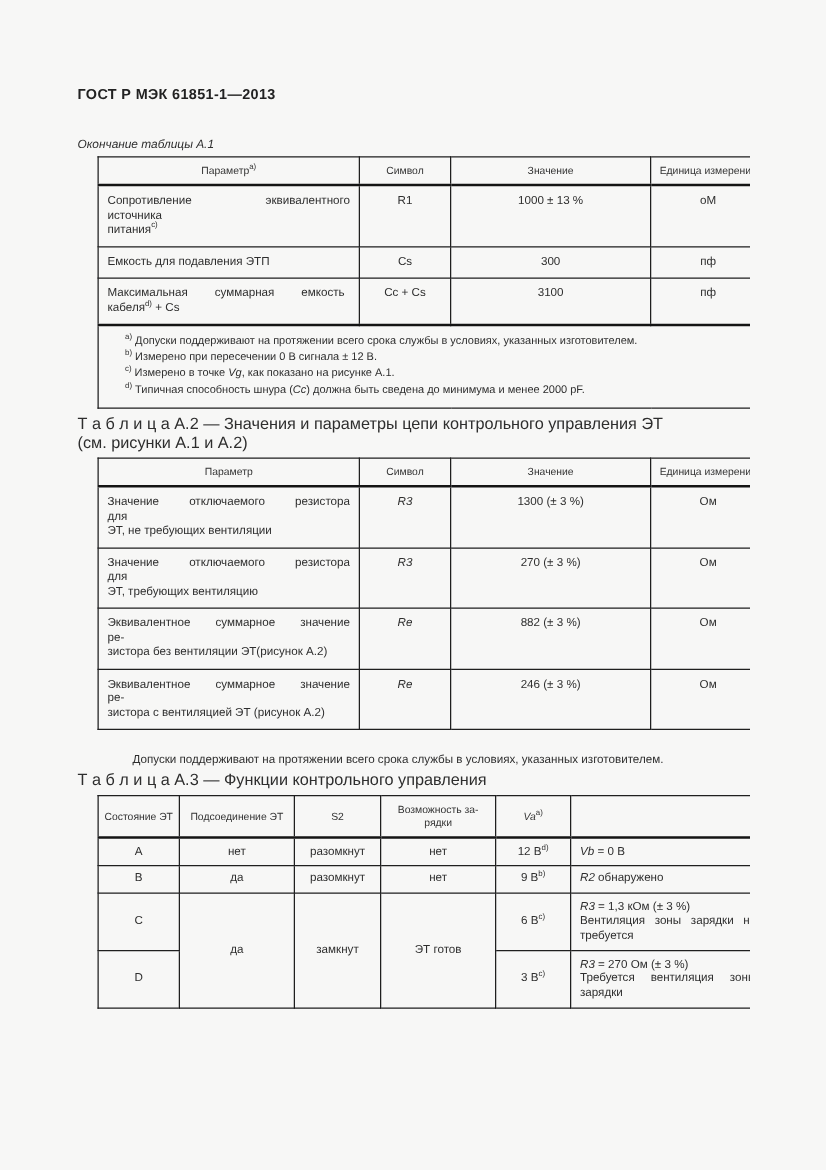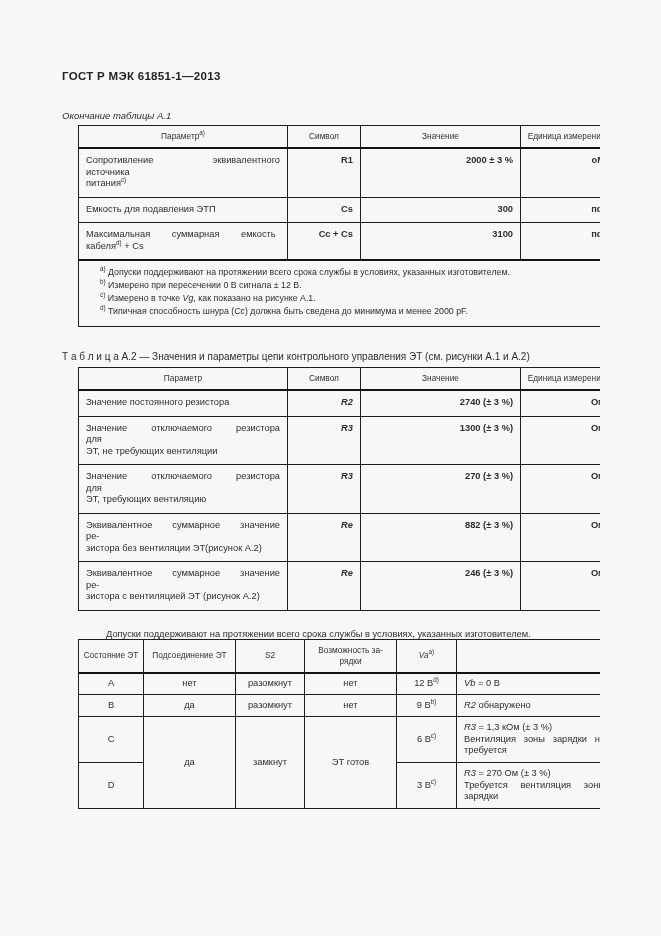--- a/index.html
+++ b/index.html
@@ -8,35 +8,35 @@
     background:#f7f7f6;
     font-family:"Liberation Sans","DejaVu Sans",sans-serif;
     color:#2e2e2e;
     -webkit-font-smoothing:antialiased;
   }
   .page { width:600px; height:936px; padding:70px 49px 0 62px; overflow:hidden; }
 
   .doc-title { font-size:11.5px; font-weight:700; letter-spacing:0.3px; color:#222; }
 
   .caption-italic { font-style:italic; font-size:9.5px; margin-top:28px; margin-bottom:4px; }
-  .table-caption { font-size:10px; margin-top:24px; margin-bottom:5px; }
+  .table-caption { font-size:13px; margin-top:4px; margin-bottom:5px; }
 
   table { border-collapse:collapse; table-layout:fixed; margin-left:16px; width:534px; }
   table { border:1.5px solid #1a1a1a; }
   th, td { border:1px solid #1f1f1f; }
 
   th {
     font-weight:400; font-size:8.3px; line-height:11px;
     text-align:center; vertical-align:middle;
     padding:5px 3px; border-bottom:2.5px solid #141414;
     color:#333;
   }
   td { font-size:9.3px; line-height:11.5px; padding:6px 7px 7px; vertical-align:top; }
   td.param { text-align:justify; }
-  td.center { text-align:right;font-weight:bold; }
+  td.center { text-align:center; }
   td.sym-i { font-style:italic; }
 
   .footnotes-cell { padding:5px 8px 8px; border-top:2px solid #141414; }
   .footnote-line { font-size:8.8px; line-height:13px; text-indent:13px; }
 
   sup { font-size:6.3px; vertical-align:super; line-height:0; }
   .it { font-style:italic; }
   .sp2 { word-spacing:2px; } .sp4 { word-spacing:4px; } .sp6 { word-spacing:6px; }
   .sp7 { word-spacing:7px; } .sp10 { word-spacing:9px; } .sp20 { word-spacing:19px; }
 
@@ -69,21 +69,21 @@
         <th><span>Параметр</span><sup>a)</sup></th>
         <th>Символ</th>
         <th>Значение</th>
         <th>Единица измерения</th>
       </tr>
     </thead>
     <tbody>
       <tr>
         <td class="param"><span class="sp6">Сопротивление эквивалентного источника</span><br><span>питания</span><sup>c)</sup></td>
         <td class="center">R1</td>
-        <td class="center">2000 ± 3 %</td>
+        <td class="center">1000 ± 13 %</td>
         <td class="center">оМ</td>
       </tr>
       <tr>
         <td class="param"><span>Емкость для подавления ЭТП</span></td>
         <td class="center">Cs</td>
         <td class="center">300</td>
         <td class="center">пф</td>
       </tr>
       <tr>
         <td class="param"><span class="sp20">Максимальная суммарная емкость</span><br><span>кабеля</span><sup>d)</sup><span> + Cs</span></td>
@@ -114,26 +114,20 @@
     <thead>
       <tr>
         <th>Параметр</th>
         <th>Символ</th>
         <th>Значение</th>
         <th>Единица измерения</th>
       </tr>
     </thead>
     <tbody>
       <tr>
-        <td class="param"><span>Значение постоянного резистора</span></td>
-        <td class="center sym-i">R2</td>
-        <td class="center">2740 (± 3 %)</td>
-        <td class="center">Ом</td>
-      </tr>
-      <tr>
         <td class="param"><span class="sp10">Значение отключаемого резистора для</span><br><span>ЭТ, не требующих вентиляции</span></td>
         <td class="center sym-i">R3</td>
         <td class="center">1300 (± 3 %)</td>
         <td class="center">Ом</td>
       </tr>
       <tr>
         <td class="param"><span class="sp10">Значение отключаемого резистора для</span><br><span>ЭТ, требующих вентиляцию</span></td>
         <td class="center sym-i">R3</td>
         <td class="center">270 (± 3 %)</td>
         <td class="center">Ом</td>
@@ -148,20 +142,21 @@
         <td class="param"><span class="sp7">Эквивалентное суммарное значение ре-</span><br><span>зистора с вентиляцией ЭТ (рисунок А.2)</span></td>
         <td class="center sym-i">Re</td>
         <td class="center">246 (± 3 %)</td>
         <td class="center">Ом</td>
       </tr>
     </tbody>
   </table>
 
   <div class="note-para">Допуски поддерживают на протяжении всего срока службы в условиях, указанных изготовителем.</div>
 
+  <div class="table-caption">Т а б л и ц а  А.3 — Функции контрольного управления</div>
 
   <table class="a3">
     <colgroup>
         <col style="width:65px">
         <col style="width:92px">
         <col style="width:69px">
         <col style="width:92px">
         <col style="width:60px">
         <col style="width:156px">
       </colgroup>

